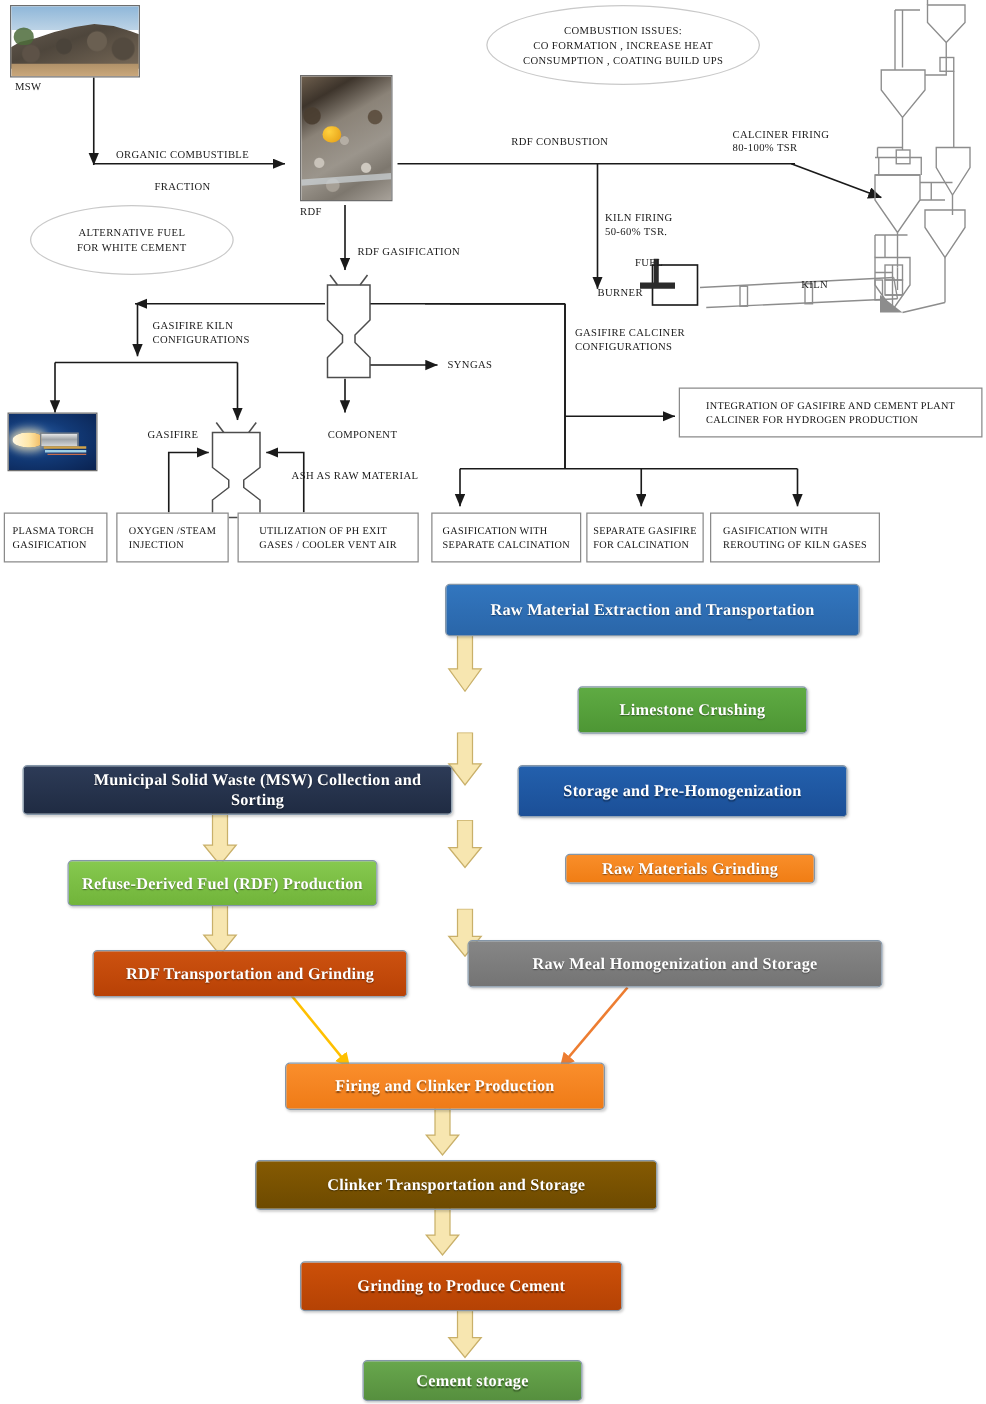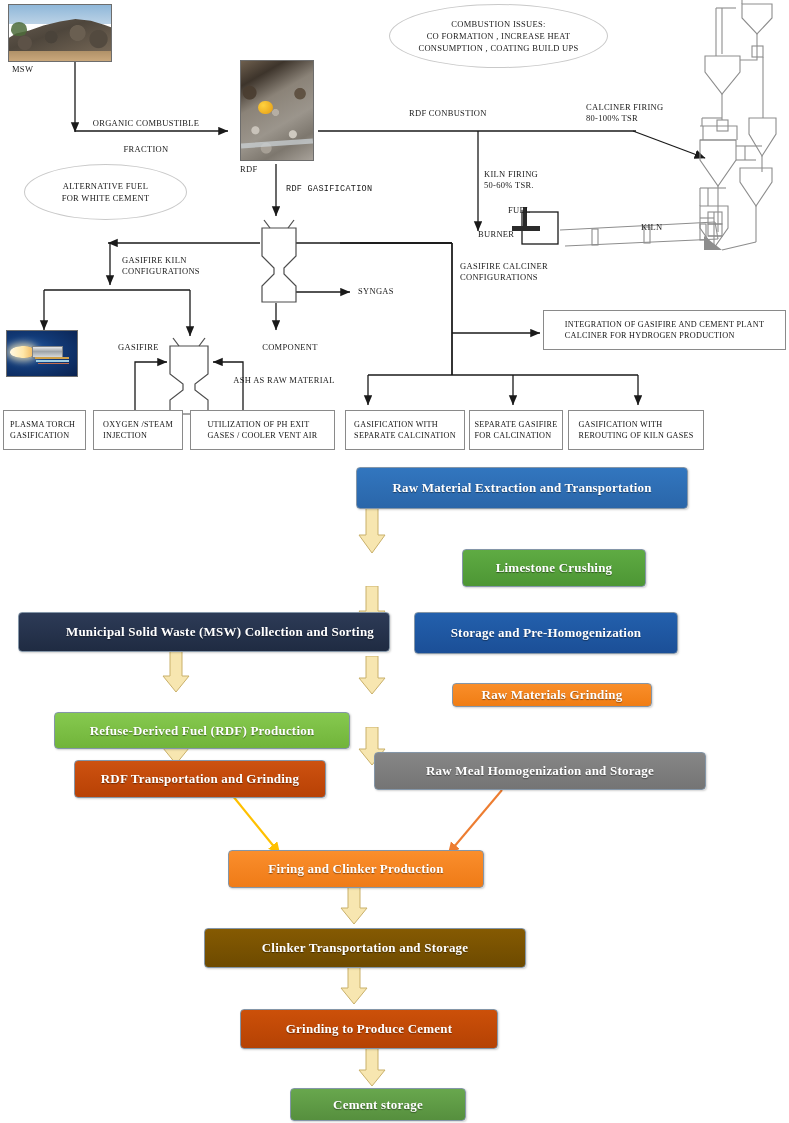--- a/index.html
+++ b/index.html
@@ -275,21 +275,21 @@
       <div class="flame"></div>
       <div class="barrel"></div>
     <div class="cab"></div>
       <div class="cab2"></div>
       <div class="cab3"></div>
   </div>
 
   <div class="cap ctr" style="left:146px; top:118px;">ORGANIC COMBUSTIBLE</div>
   <div class="cap ctr" style="left:146px; top:144px;text-align:right;">FRACTION</div>
 
-  <div class="cap" style="left:286px; top:184px;font-family:Liberation Mono, monospace;">RDF GASIFICATION</div>
+  <div class="cap" style="left:286px; top:196px;">RDF GASIFICATION</div>
 
   <div class="cap" style="left:409px; top:108px;">RDF CONBUSTION</div>
 
   <div class="cap" style="left:586px; top:102px;">CALCINER FIRING</div>
   <div class="cap" style="left:586px; top:113px;">80-100% TSR</div>
 
   <div class="cap" style="left:484px; top:169px;">KILN FIRING</div>
   <div class="cap" style="left:484px; top:180px;">50-60% TSR.</div>
 
   <div class="cap" style="left:508px; top:205px;">FUEL</div>
@@ -403,23 +403,23 @@
   <div class="fbox" style="left:356px; top:467px; width:332px; height:42px; background:linear-gradient(#3276bf,#2a66a9);">Raw Material Extraction and Transportation</div>
 
   <div class="fbox" style="left:462px; top:549px; width:184px; height:38px; background:linear-gradient(#5fab43,#4d9634);">Limestone Crushing</div>
 
   <div class="fbox" style="left:414px; top:612px; width:264px; height:42px; background:linear-gradient(#2360ad,#1b4f97);">Storage and Pre-Homogenization</div>
 
   <div class="fbox" style="left:452px; top:683px; width:200px; height:24px; background:linear-gradient(#f98e2a,#f07d14);">Raw Materials Grinding</div>
 
   <div class="fbox" style="left:374px; top:752px; width:332px; height:38px; background:linear-gradient(#868686,#747474);">Raw Meal Homogenization and Storage</div>
 
-  <div class="fbox" style="left:18px; top:612px; width:372px; height:40px; background:linear-gradient(#2d3b57,#1f2b42);padding-left:40px;">Municipal Solid Waste (MSW) Collection and Sorting</div>
-
-  <div class="fbox" style="left:54px; top:688px; width:296px; height:37px; background:linear-gradient(#86c94f,#71b43a);margin-top:24px;">Refuse-Derived Fuel (RDF) Production</div>
+  <div class="fbox" style="left:18px; top:612px; width:344px; height:40px; background:linear-gradient(#2d3b57,#1f2b42);padding-left:40px;">Municipal Solid Waste (MSW) Collection and Sorting</div>
+
+  <div class="fbox" style="left:54px; top:688px; width:248px; height:37px; background:linear-gradient(#86c94f,#71b43a);">Refuse-Derived Fuel (RDF) Production</div>
 
   <div class="fbox" style="left:74px; top:760px; width:252px; height:38px; background:linear-gradient(#cd5210,#b84105);">RDF Transportation and Grinding</div>
 
   <div class="fbox" style="left:228px; top:850px; width:256px; height:38px; background:linear-gradient(#fa8e2c,#ef7b17);">Firing and Clinker Production</div>
 
   <div class="fbox" style="left:204px; top:928px; width:322px; height:40px; background:linear-gradient(#855a02,#6d4a00);">Clinker Transportation and Storage</div>
 
   <div class="fbox" style="left:240px; top:1009px; width:258px; height:40px; background:linear-gradient(#cc5009,#b54204);">Grinding to Produce Cement</div>
 
   <div class="fbox" style="left:290px; top:1088px; width:176px; height:33px; background:linear-gradient(#68a74d,#568f3e);">Cement storage</div>

